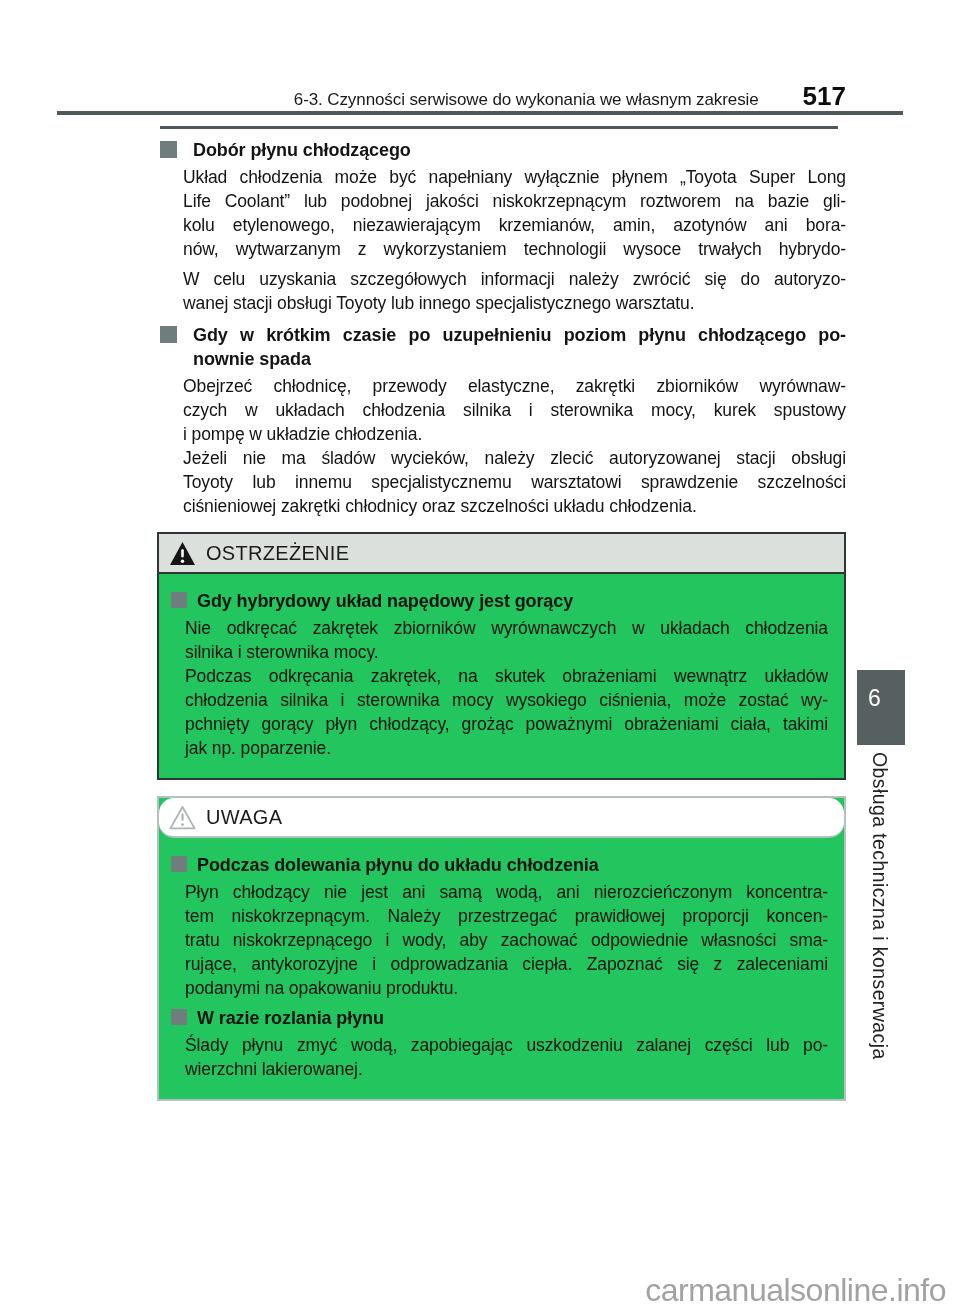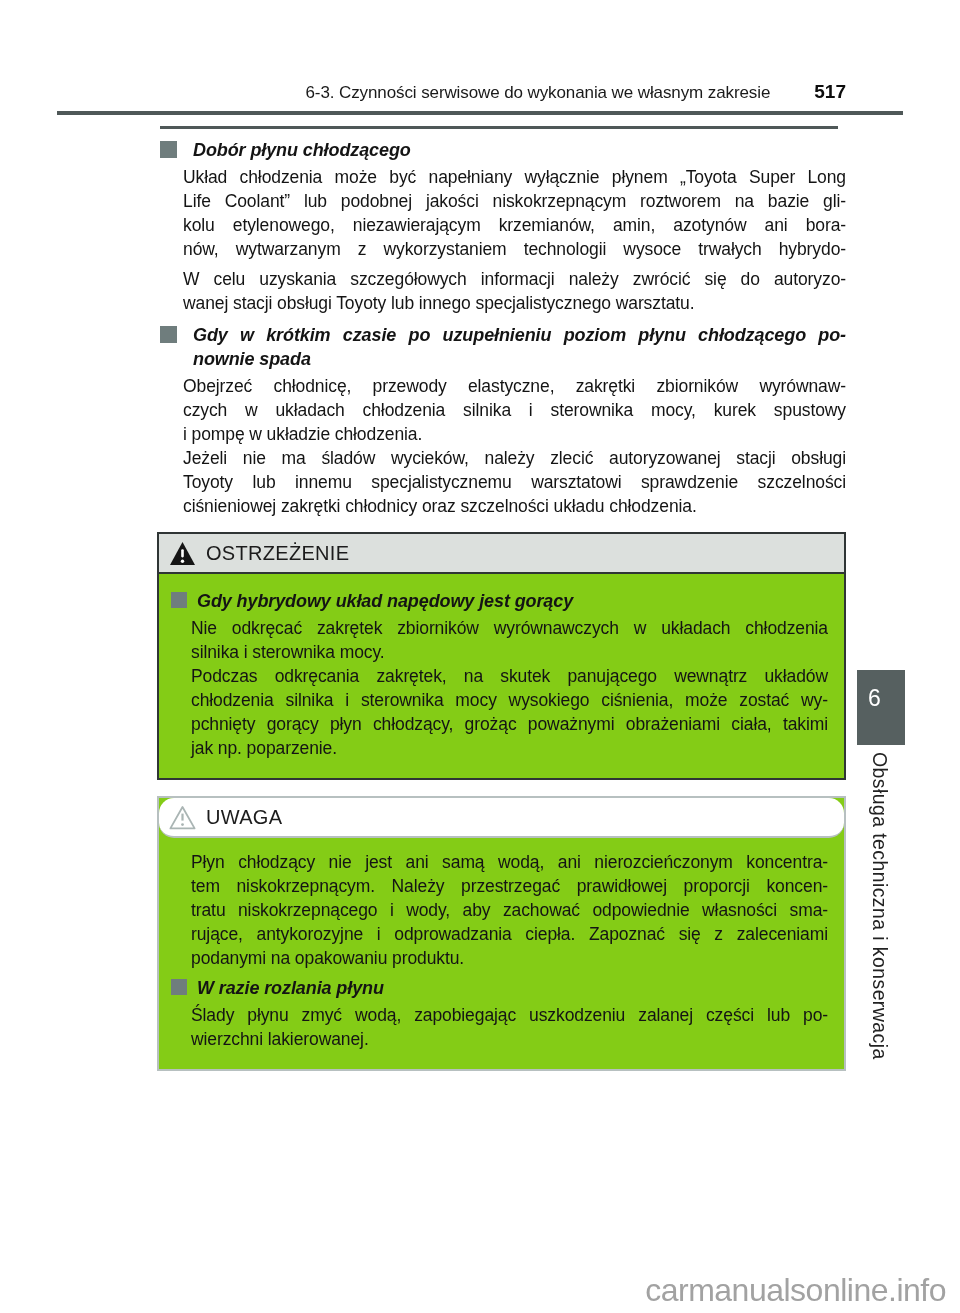--- a/index.html
+++ b/index.html
@@ -9,50 +9,50 @@
     font-family:"Liberation Sans", sans-serif;
     letter-spacing:-0.1px;
   }
 
   
   .header-line {
     position:absolute; top:81px; left:0; width:846px;
     display:flex; justify-content:flex-end; align-items:baseline; gap:44px;
   }
   .breadcrumb { font-size:17px; color:#1a1a1a; }
-  .page-number { font-size:19px; font-weight:bold; color:#0d0d0d; letter-spacing:0; }
+  .page-number { font-size:26px; font-weight:bold; color:#0d0d0d; letter-spacing:0; }
   .rule-top { position:absolute; top:111px; left:57px; width:846px; height:4px; background:var(--rule-dark,#4f5858); }
 
   
   .content { position:absolute; left:160px; top:126px; width:686px; font-size:17.5px; line-height:24px; }
   .rule-sub { width:678px; height:3px; background:var(--rule-dark,#4f5858); margin-bottom:9px; }
 
   .tline { text-align:justify; text-align-last:justify; }
   .tline-last { text-align:left; text-align-last:left; }
 
   .h-row { display:flex; margin:8px 0 3px 0; font-weight:bold; font-size:18px; }
   .sq { width:17px; height:17px; background:var(--bullet,#6f7d7d); margin:3px 16px 0 0; flex:none; }
-  .h-text { flex:1; min-width:0;font-style:italic; }
+  .h-text { flex:1; min-width:0; }
 
   .para { margin:3px 0 6px 23px; }
   .para.no-gap-after { margin-bottom:0; }
   .para.no-gap-before { margin-top:0; }
 
   
-  .alertbox { margin-top:12px; margin-left:-3px; width:689px; box-sizing:border-box; background:#84cc16; }
+  .alertbox { margin-top:12px; margin-left:-3px; width:689px; box-sizing:border-box; background:#22c55e; }
   .alertbox.warn { border:2px solid var(--warn-border,#2f3535); margin-top:14px; }
   .alertbox.caution { border:2px solid var(--caution-border,#b7c0c0); margin-top:16px; }
   .alert-header { display:flex; align-items:center; padding:4px 10px; height:30px; }
   .warn .alert-header { background:var(--warn-header-bg,#dce0dd); border-bottom:2px solid var(--warn-border,#2f3535); }
   .caution .alert-header { background:#ffffff; border-bottom:2px solid var(--caution-border,#b7c0c0);border-radius:15px; }
   .alert-title { font-size:20px; color:#1c1c1c; margin-left:10px; letter-spacing:0.3px; }
   .alert-body { padding:9px 16px 12px 12px; }
   .alert-body .h-row { margin:6px 0 3px 0; }
   .alert-body .sq { width:16px; height:16px; margin:3px 10px 0 0; }
-  .alert-body .para { margin-left:20px; }
+  .alert-body .para { margin-left:14px; }
   .tri-icon { flex:none; display:inline-flex; }
 
   
   .chapter-tab {
     position:absolute; left:857px; top:670px; width:48px; height:75px;
     background:var(--tab-bg,#566060); color:#fff; box-sizing:border-box;
     font-size:23px; padding:15px 0 0 11px;
   }
   .chapter-title {
     position:absolute; left:868px; top:752px; height:345px;
@@ -131,40 +131,44 @@
       <div class="alert-body">
         <div class="h-row">
           <span class="sq"></span>
           <div class="h-text">Gdy hybrydowy układ napędowy jest gorący</div>
         </div>
         <div class="para no-gap-after">
             <div class="tline">Nie odkręcać zakrętek zbiorników wyrównawczych w układach chłodzenia</div>
             <div class="tline tline-last">silnika i sterownika mocy.</div>
           </div>
         <div class="para no-gap-before">
-            <div class="tline">Podczas odkręcania zakrętek, na skutek panującego wewnątrz układów</div>
+            <div class="tline">Podczas odkręcania zakrętek, na skutek obrażeniami wewnątrz układów</div>
             <div class="tline">chłodzenia silnika i sterownika mocy wysokiego ciśnienia, może zostać wy-</div>
             <div class="tline">pchnięty gorący płyn chłodzący, grożąc poważnymi obrażeniami ciała, takimi</div>
             <div class="tline tline-last">jak np. poparzenie.</div>
           </div>
       </div>
     </div>
 
     <div class="alertbox caution">
       <div class="alert-header">
         <span class="tri-icon">
           <svg width="27" height="25" viewBox="0 0 27 25" aria-hidden="true">
             <path d="M13.5 2 L25.6 23.4 H1.4 Z" fill="none" stroke="#aab5b4" stroke-width="1.8" stroke-linejoin="round"></path>
             <rect x="12.4" y="8.6" width="2.2" height="7" fill="#aab5b4"></rect>
             <circle cx="13.5" cy="19.6" r="1.4" fill="#aab5b4"></circle>
           </svg>
         </span>
         <span class="alert-title">UWAGA</span>
       </div>
       <div class="alert-body">
+        <div class="h-row">
+          <span class="sq"></span>
+          <div class="h-text">Podczas dolewania płynu do układu chłodzenia</div>
+        </div>
         <div class="para">
             <div class="tline">Płyn chłodzący nie jest ani samą wodą, ani nierozcieńczonym koncentra-</div>
             <div class="tline">tem niskokrzepnącym. Należy przestrzegać prawidłowej proporcji koncen-</div>
             <div class="tline">tratu niskokrzepnącego i wody, aby zachować odpowiednie własności sma-</div>
             <div class="tline">rujące, antykorozyjne i odprowadzania ciepła. Zapoznać się z zaleceniami</div>
             <div class="tline tline-last">podanymi na opakowaniu produktu.</div>
           </div>
         <div class="h-row">
           <span class="sq"></span>
           <div class="h-text">W razie rozlania płynu</div>

